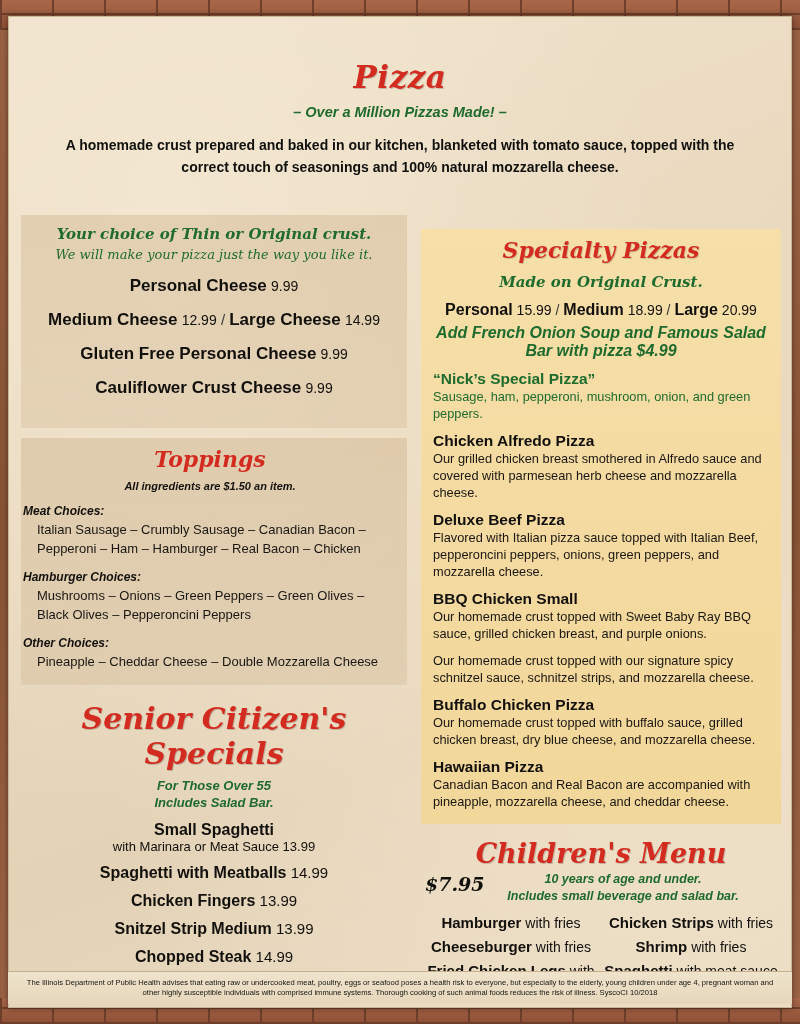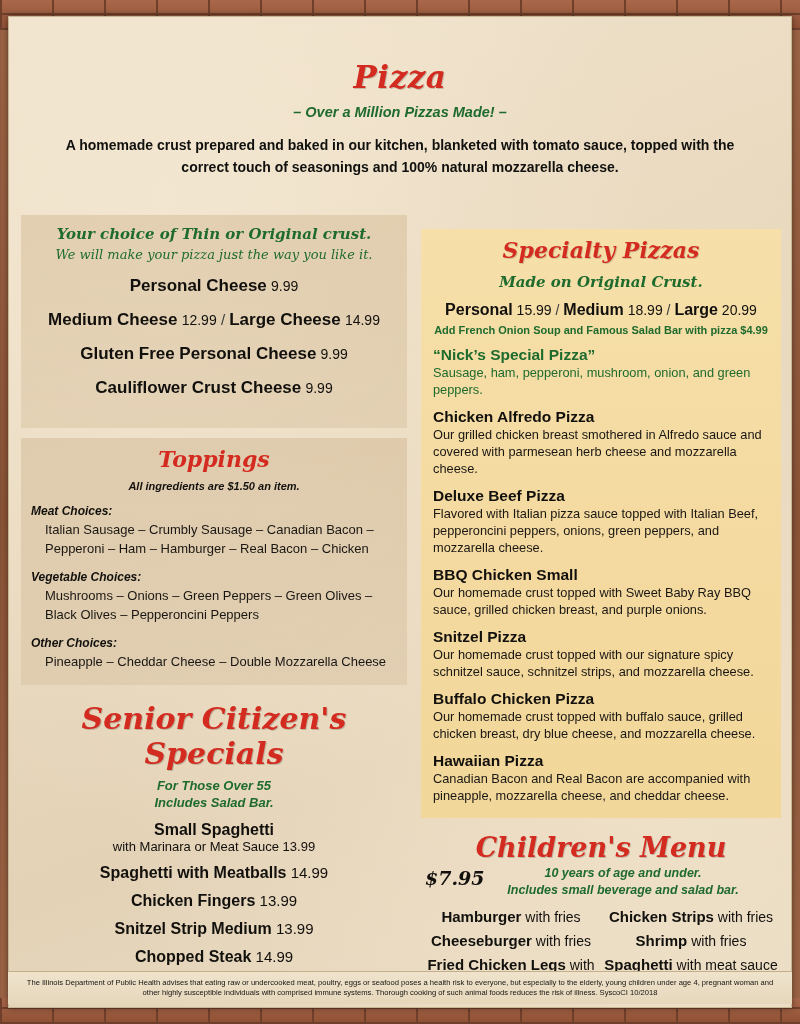--- a/index.html
+++ b/index.html
@@ -83,21 +83,21 @@
     font-family:"DejaVu Serif", serif; font-size:13px; margin-top:4px;
   }
   .price-row { text-align:center; margin-top:14px; font-size:15px; color:#12100d; }
   .price-row .nm { font-weight:bold; font-size:17px; }
   .price-row .pr { font-size:14px; }
   .sep { color:#3a3a3a; }
 
   .toppings-wrap {
     margin-top:10px;
     background: linear-gradient(180deg, rgba(205,178,140,0.45), rgba(198,170,132,0.25));
-    padding:8px 10px 14px 10px;
+    padding:8px 10px 14px 2px;
   }
   .toppings-title {
     text-align:center; color:#d42b20; font-family:"DejaVu Serif", serif;
     font-weight:bold; font-style:italic; font-size:22px;
   }
   .toppings-note {
     text-align:center; font-weight:bold; font-style:italic; font-size:11px;
     color:#141210; margin-top:8px;
   }
   .grp { margin-top:12px; }
@@ -122,21 +122,21 @@
     padding:8px 12px 14px 12px;
   }
   .spec-title {
     text-align:center; color:#d42b20; font-family:"DejaVu Serif", serif;
     font-weight:bold; font-style:italic; font-size:22px;
     text-shadow:1px 1px 0 rgba(0,0,0,0.15);
   }
   .spec-made { text-align:center; color:#1f6b2e; font-weight:bold; font-style:italic; font-family:"DejaVu Serif", serif; font-size:15px; margin-top:10px;}
   .spec-prices { text-align:center; margin-top:10px; font-size:14px; color:#12100d;}
   .spec-prices .nm { font-weight:bold; font-size:16px; }
-  .spec-add { text-align:center; color:#1f6b2e; font-weight:bold; font-size:11px; margin-top:5px; }
+  .spec-add { text-align:center; color:#1f6b2e; font-weight:bold; font-style:italic; font-size:16px; margin-top:5px; }
 
   .pz { margin-top:10px; }
   .pz-name { font-weight:bold; font-size:15.5px; color:#12100d; }
   .pz-desc { font-size:12.8px; color:#1a1713; line-height:17px; }
   .pz.green .pz-name { color:#1f6b2e; }
   .pz.green .pz-desc { color:#1f6b2e; }
 
   .kids-title {
     text-align:center; margin-top:14px;
     font-family:"DejaVu Serif", serif; font-weight:bold; font-style:italic;
@@ -209,21 +209,21 @@
 
         <div class="toppings-wrap">
           <div class="toppings-title">Toppings</div>
           <div class="toppings-note">All ingredients are $1.50 an item.</div>
 
           <div class="grp">
             <div class="grp-h">Meat Choices:</div>
             <div class="grp-b">Italian Sausage – Crumbly Sausage – Canadian Bacon – Pepperoni – Ham – Hamburger – Real Bacon – Chicken</div>
           </div>
           <div class="grp">
-            <div class="grp-h">Vegetable Choices:</div>
+            <div class="grp-h">Hamburger Choices:</div>
             <div class="grp-b">Mushrooms – Onions – Green Peppers – Green Olives – Black Olives – Pepperoncini Peppers</div>
           </div>
           <div class="grp">
             <div class="grp-h">Other Choices:</div>
             <div class="grp-b">Pineapple – Cheddar Cheese – Double Mozzarella Cheese</div>
           </div>
         </div>
 
         <div class="senior-title">Senior Citizen's Specials</div>
         <div class="senior-sub">For Those Over 55</div>
@@ -278,21 +278,20 @@
           </div>
           <div class="pz">
             <div class="pz-name">Deluxe Beef Pizza</div>
             <div class="pz-desc">Flavored with Italian pizza sauce topped with Italian Beef, pepperoncini peppers, onions, green peppers, and mozzarella cheese.</div>
           </div>
           <div class="pz">
             <div class="pz-name">BBQ Chicken Small</div>
             <div class="pz-desc">Our homemade crust topped with Sweet Baby Ray BBQ sauce, grilled chicken breast, and purple onions.</div>
           </div>
           <div class="pz">
-            <div class="pz-name">Snitzel Pizza</div>
             <div class="pz-desc">Our homemade crust topped with our signature spicy schnitzel sauce, schnitzel strips, and mozzarella cheese.</div>
           </div>
           <div class="pz">
             <div class="pz-name">Buffalo Chicken Pizza</div>
             <div class="pz-desc">Our homemade crust topped with buffalo sauce, grilled chicken breast, dry blue cheese, and mozzarella cheese.</div>
           </div>
           <div class="pz">
             <div class="pz-name">Hawaiian Pizza</div>
             <div class="pz-desc">Canadian Bacon and Real Bacon are accompanied with pineapple, mozzarella cheese, and cheddar cheese.</div>
           </div>

